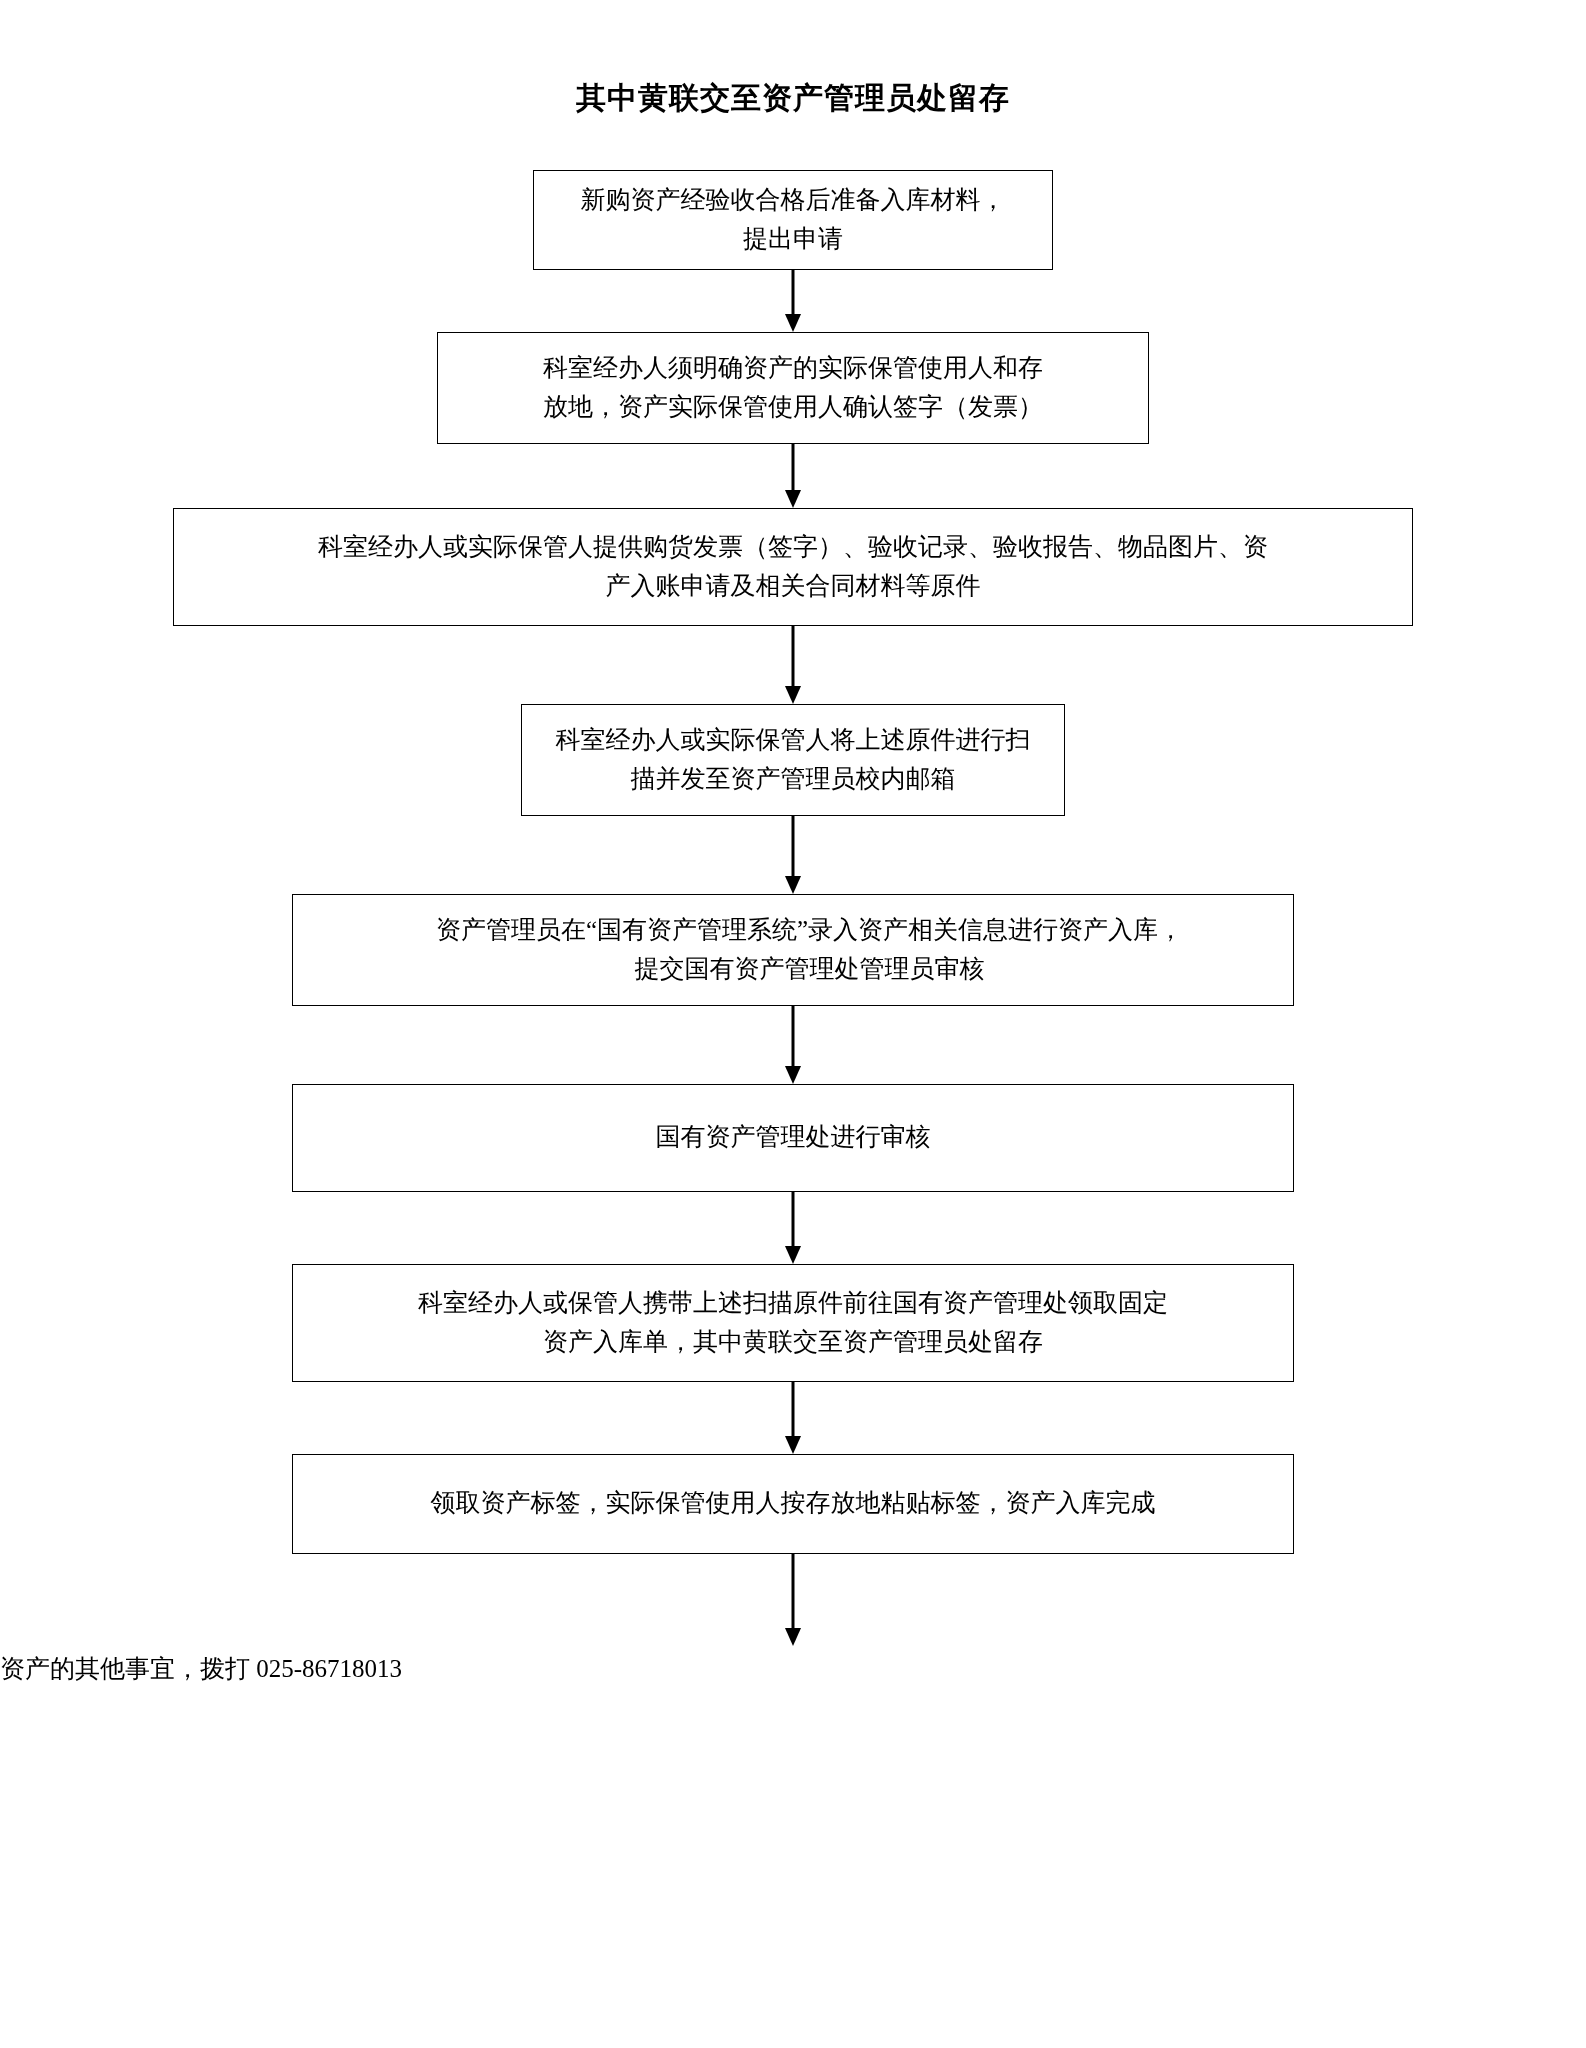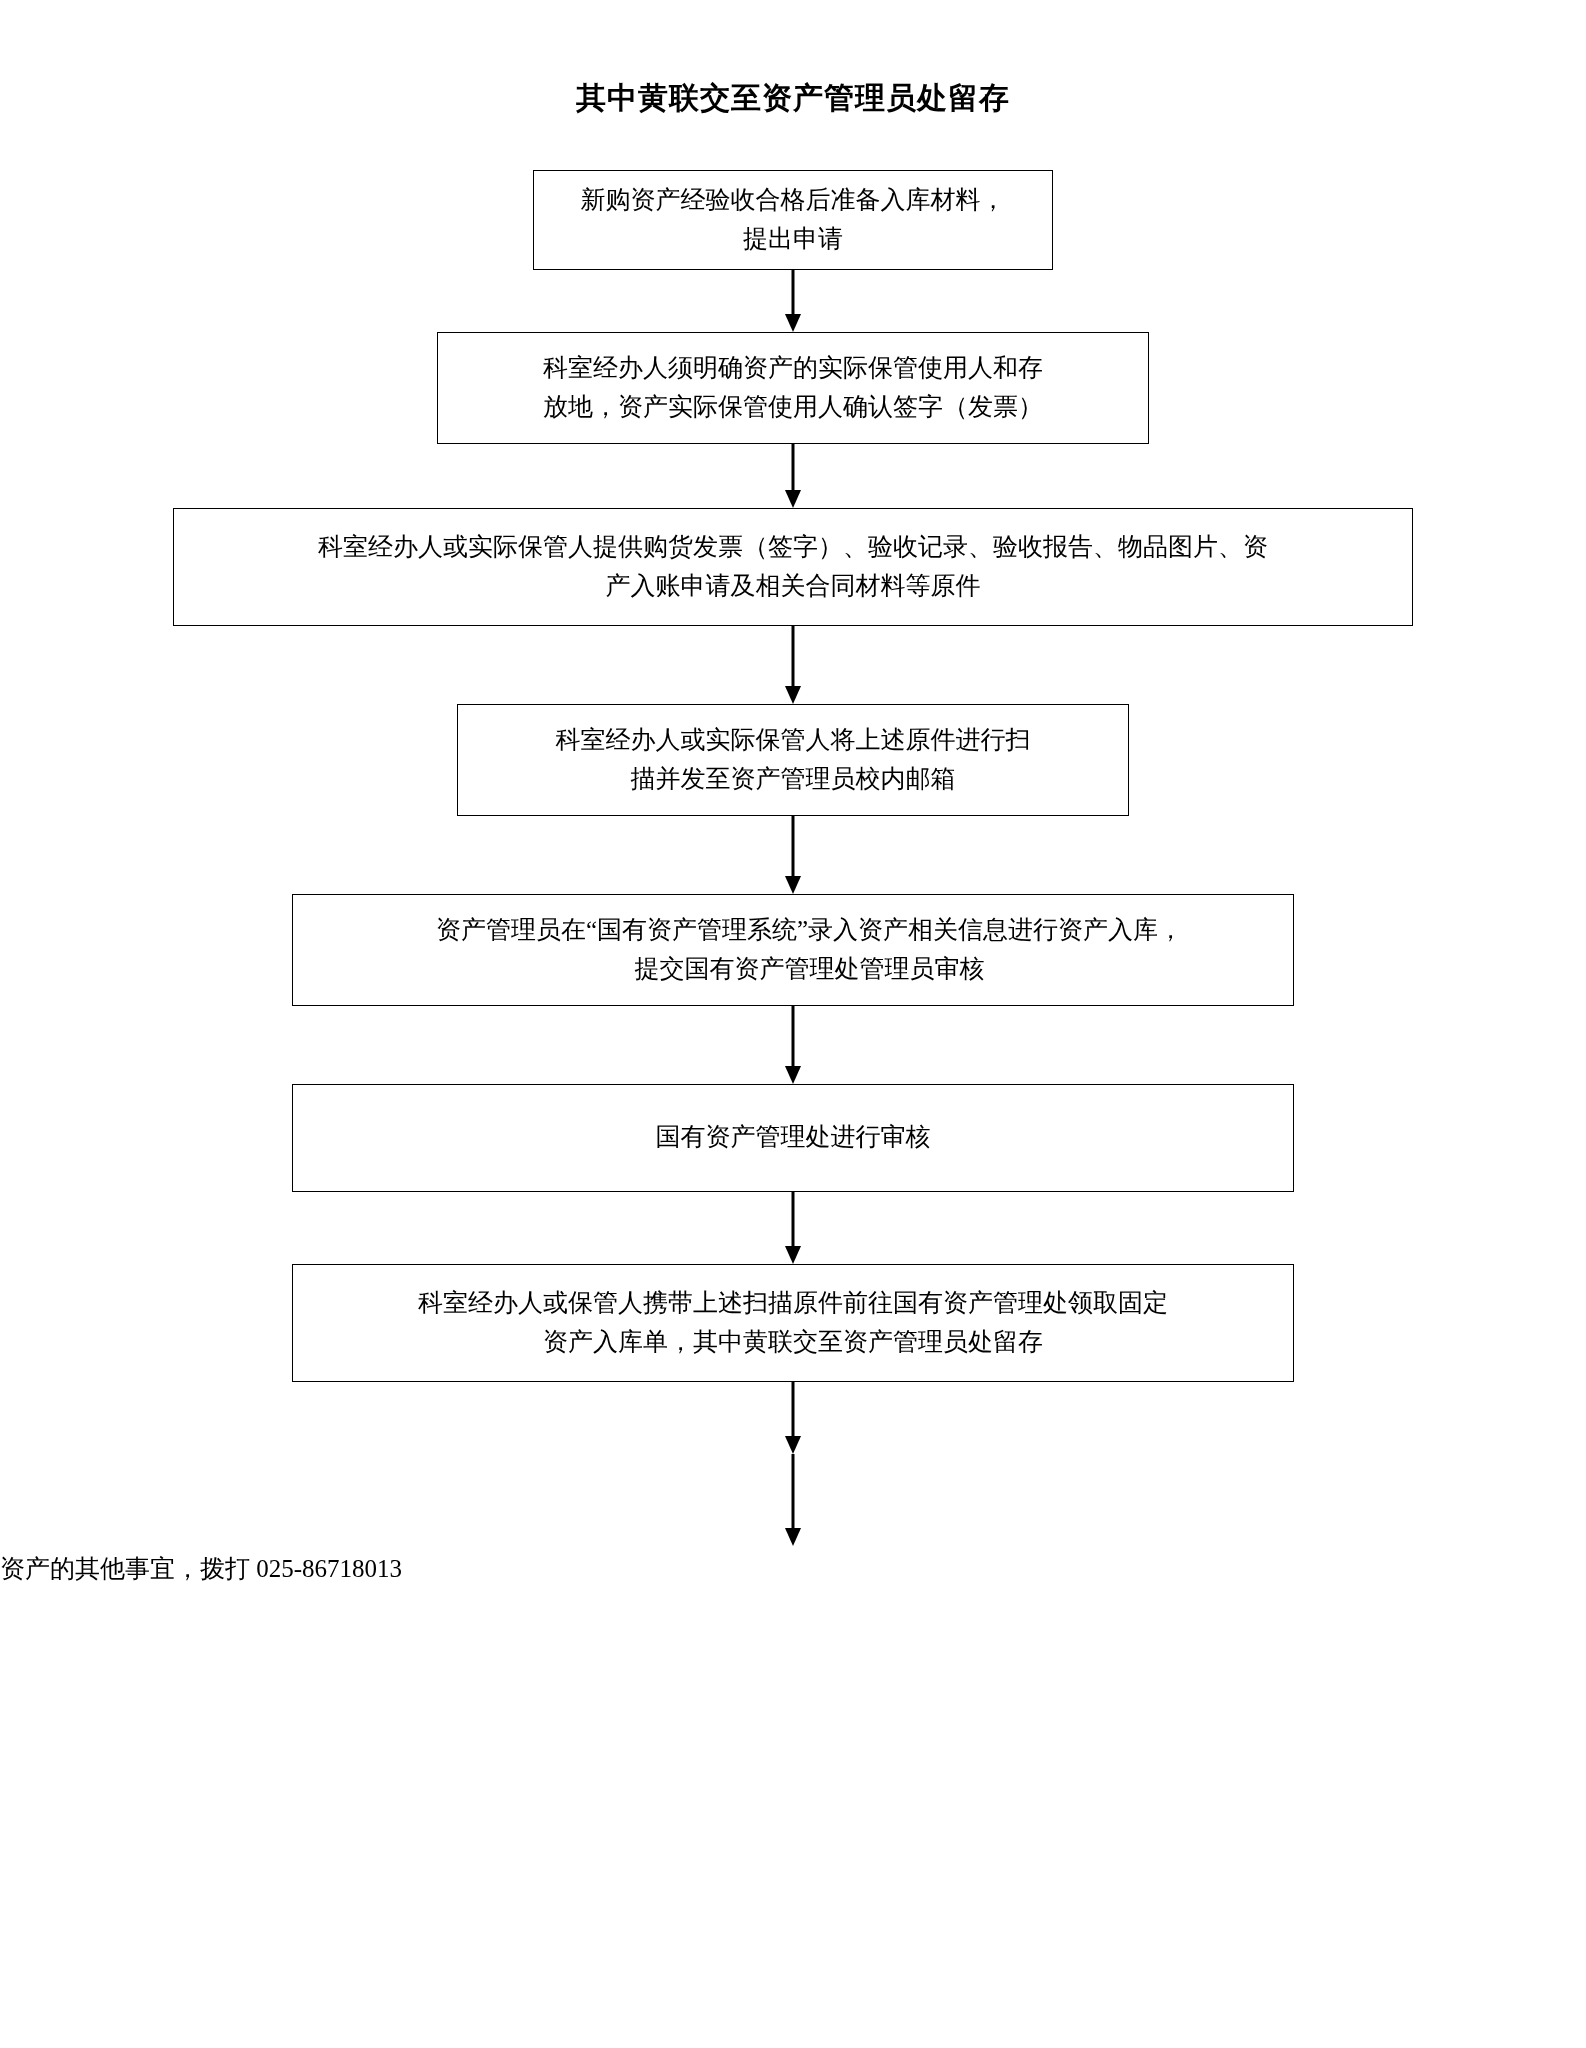--- a/index.html
+++ b/index.html
@@ -109,21 +109,21 @@
 产入账申请及相关合同材料等原件</span>
     </div>
 
     <div class="arrow">
       <svg width="40" height="78" viewBox="0 0 40 78" aria-hidden="true">
         <line x1="20" y1="0" x2="20" y2="64" stroke="#000000" stroke-width="3"></line>
         <polygon points="20,78 12,60 28,60" fill="#000000"></polygon>
       </svg>
     </div>
 
-    <div class="node" style="width:672px;min-height:112px;">
+    <div class="node" style="width:544px;min-height:112px;">
       <span class="node-text">科室经办人或实际保管人将上述原件进行扫
 描并发至资产管理员校内邮箱</span>
     </div>
 
     <div class="arrow">
       <svg width="40" height="78" viewBox="0 0 40 78" aria-hidden="true">
         <line x1="20" y1="0" x2="20" y2="64" stroke="#000000" stroke-width="3"></line>
         <polygon points="20,78 12,60 28,60" fill="#000000"></polygon>
       </svg>
     </div>
@@ -156,20 +156,23 @@
 资产入库单，其中黄联交至资产管理员处留存</span>
     </div>
 
     <div class="arrow">
       <svg width="40" height="72" viewBox="0 0 40 72" aria-hidden="true">
         <line x1="20" y1="0" x2="20" y2="58" stroke="#000000" stroke-width="3"></line>
         <polygon points="20,72 12,54 28,54" fill="#000000"></polygon>
       </svg>
     </div>
 
+    <div class="node" style="width:1002px;min-height:100px;">
+      <span class="node-text">领取资产标签，实际保管使用人按存放地粘贴标签，资产入库完成</span>
+    </div>
 
     <div class="arrow">
       <svg width="40" height="92" viewBox="0 0 40 92" aria-hidden="true">
         <line x1="20" y1="0" x2="20" y2="78" stroke="#000000" stroke-width="3"></line>
         <polygon points="20,92 12,74 28,74" fill="#000000"></polygon>
       </svg>
     </div>
 
     <div class="footnote">资产的其他事宜，拨打 025-86718013</div>
 

